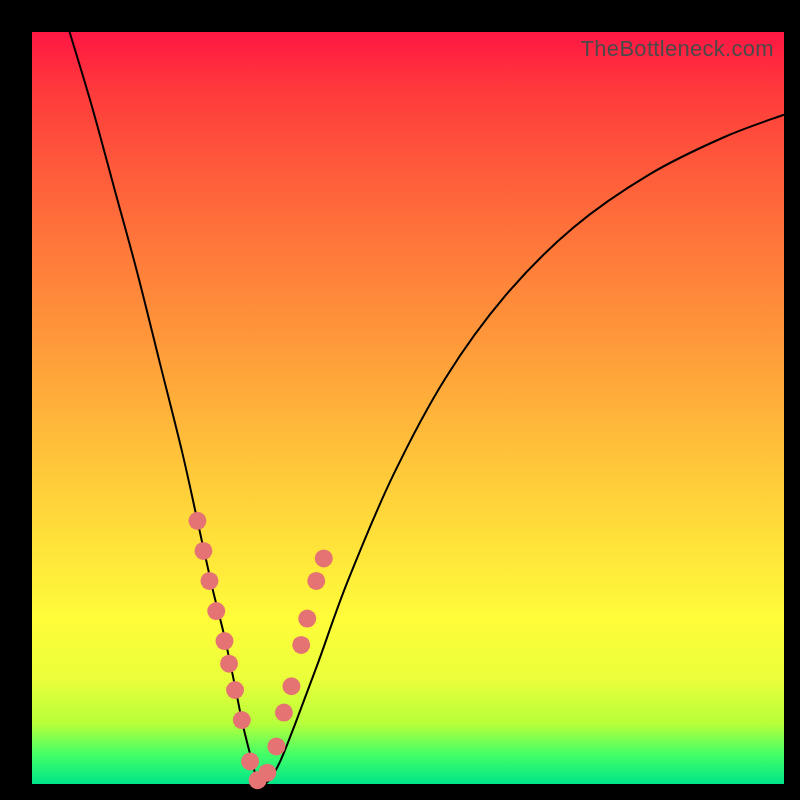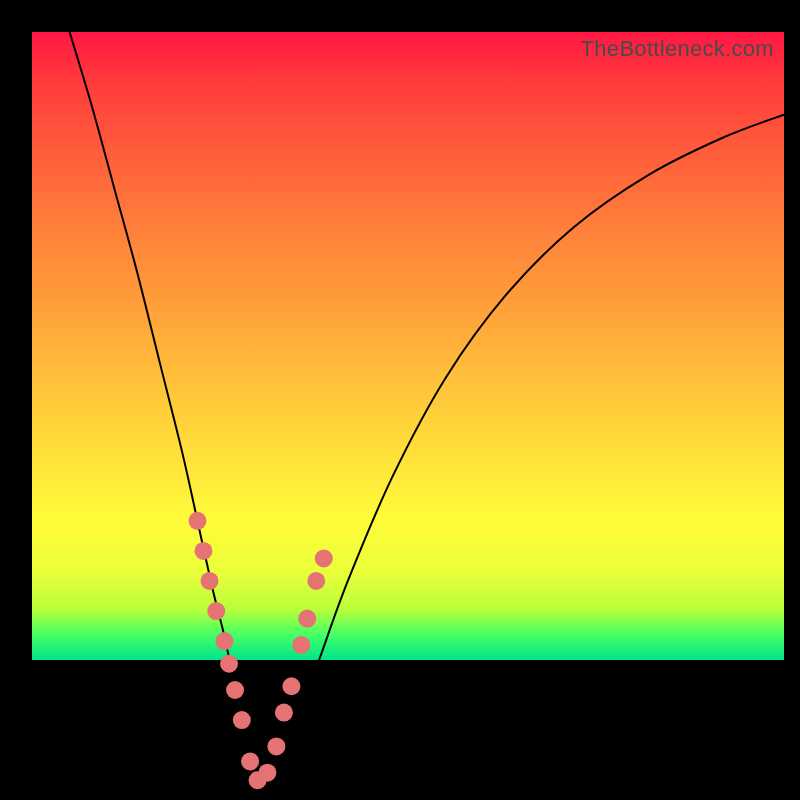--- a/index.html
+++ b/index.html
@@ -15,21 +15,21 @@
     position: relative;
     width: 800px;
     height: 800px;
     background: #000;
   }
   .plot-area {
     position: absolute;
     left: 32px;
     top: 32px;
     width: 752px;
-    height: 628px;
+    height: 752px;
     background: linear-gradient(to bottom,
       #ff1744 0%,
       #ff3b3b 8%,
       #ff5a3b 18%,
       #ff7c3a 30%,
       #ff9b3a 42%,
       #ffc23a 56%,
       #ffe23a 68%,
       #fffc3a 78%,
       #eaff3a 86%,

